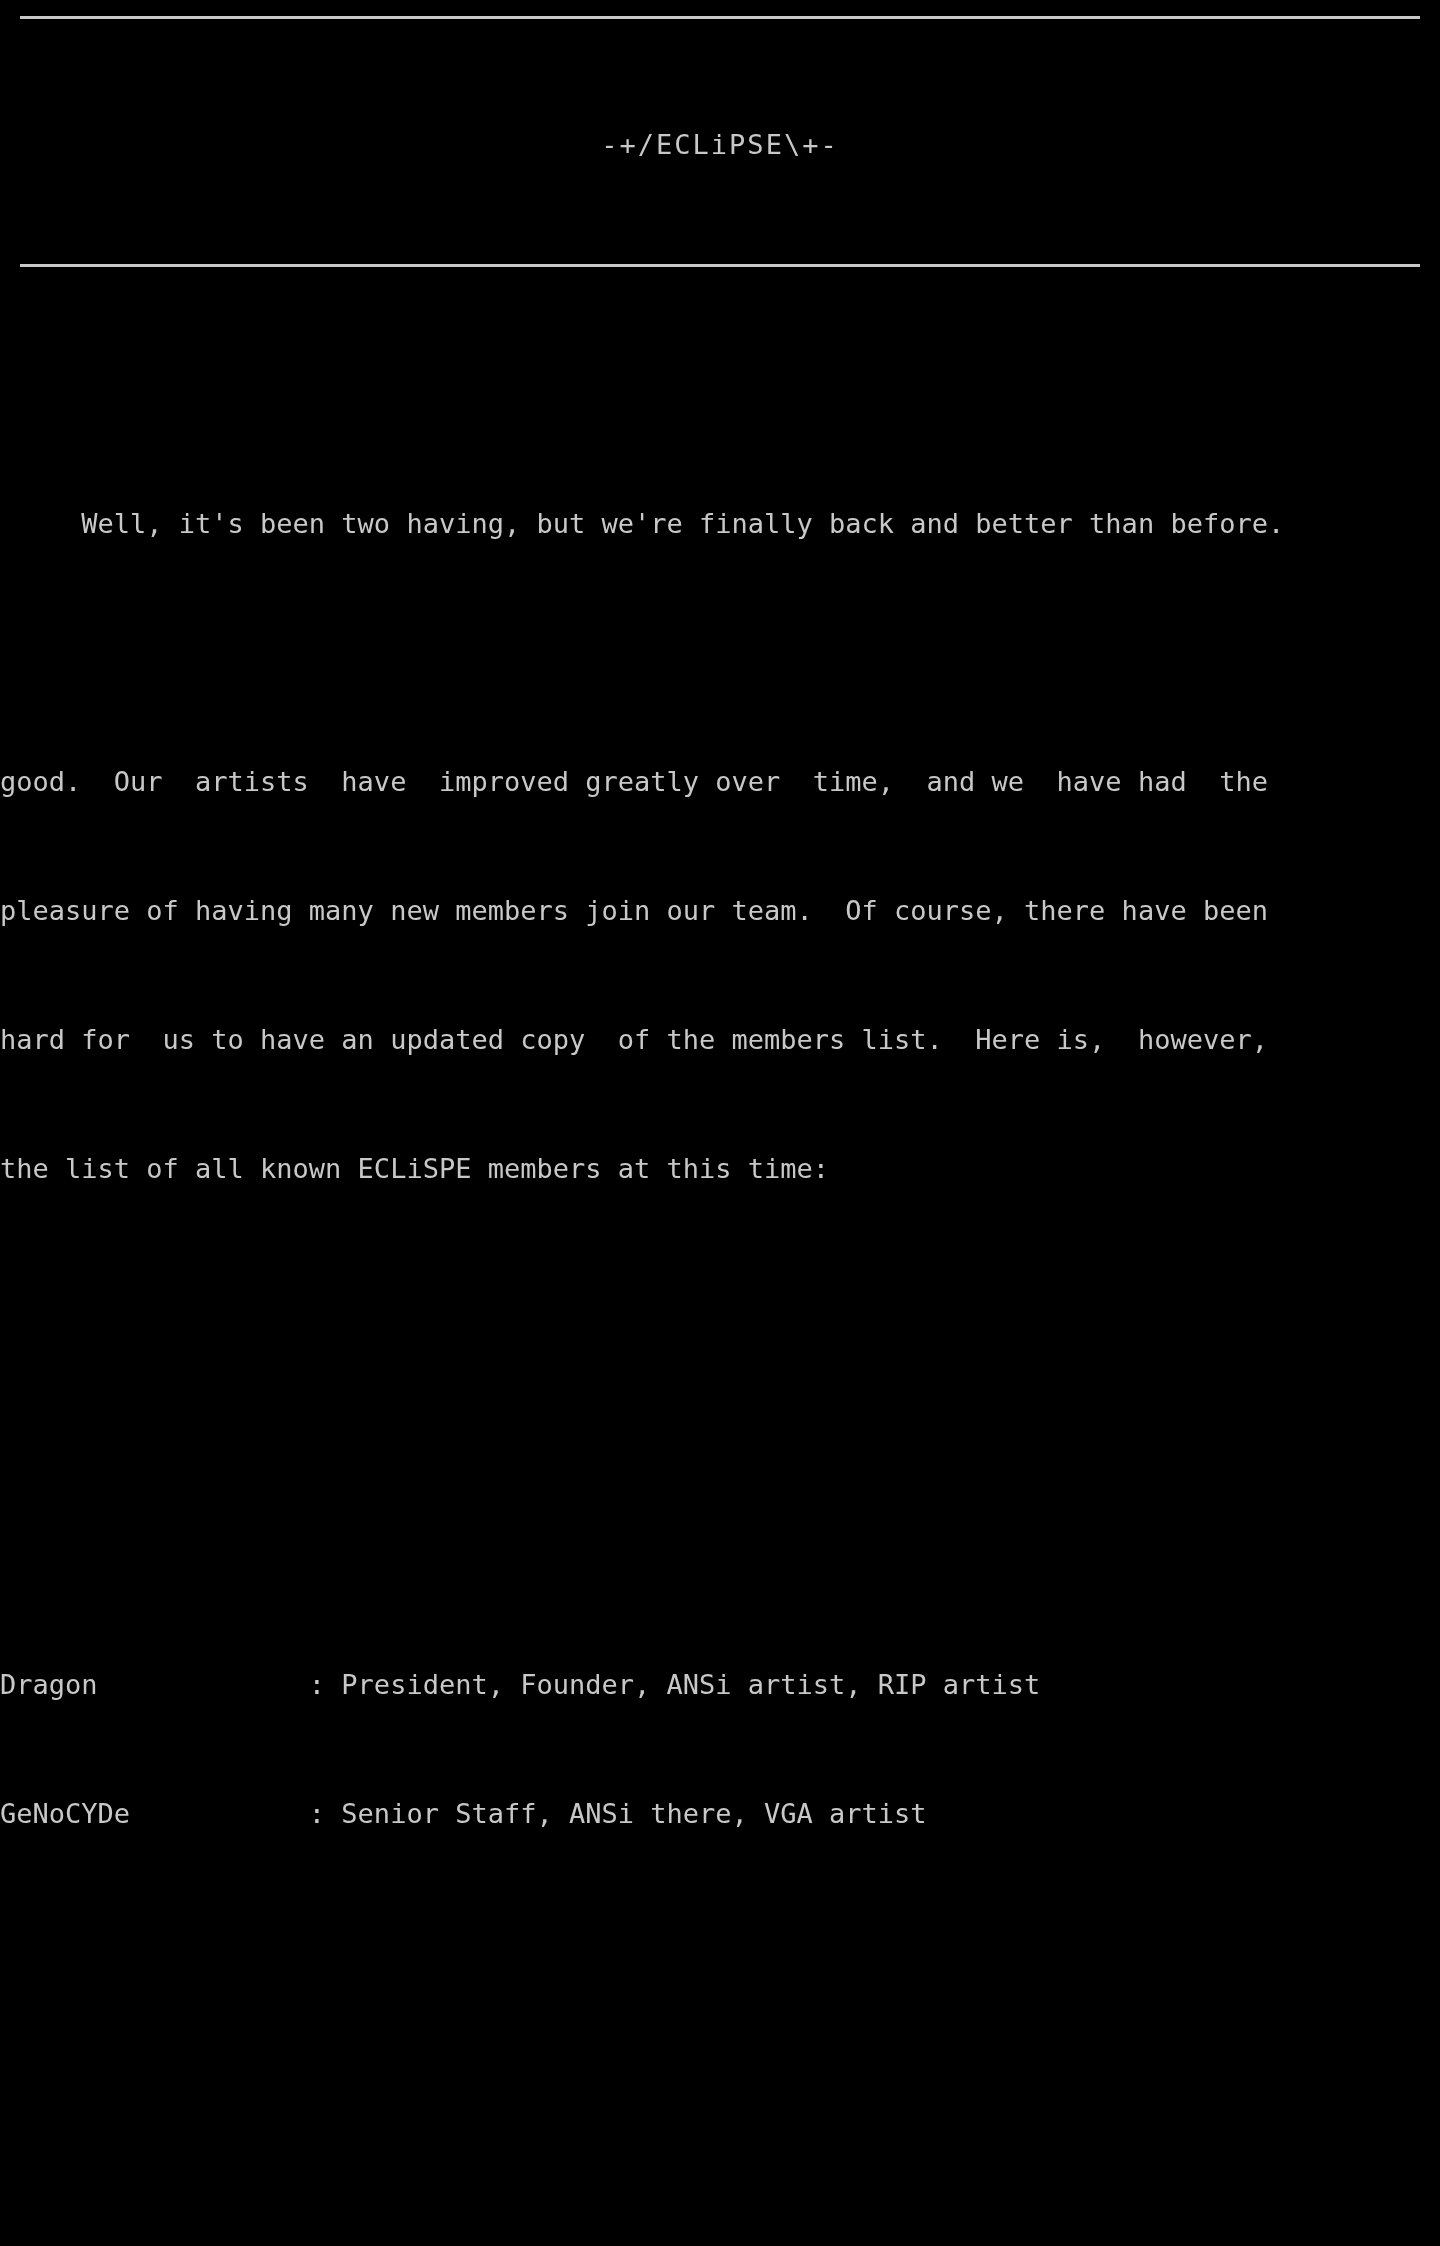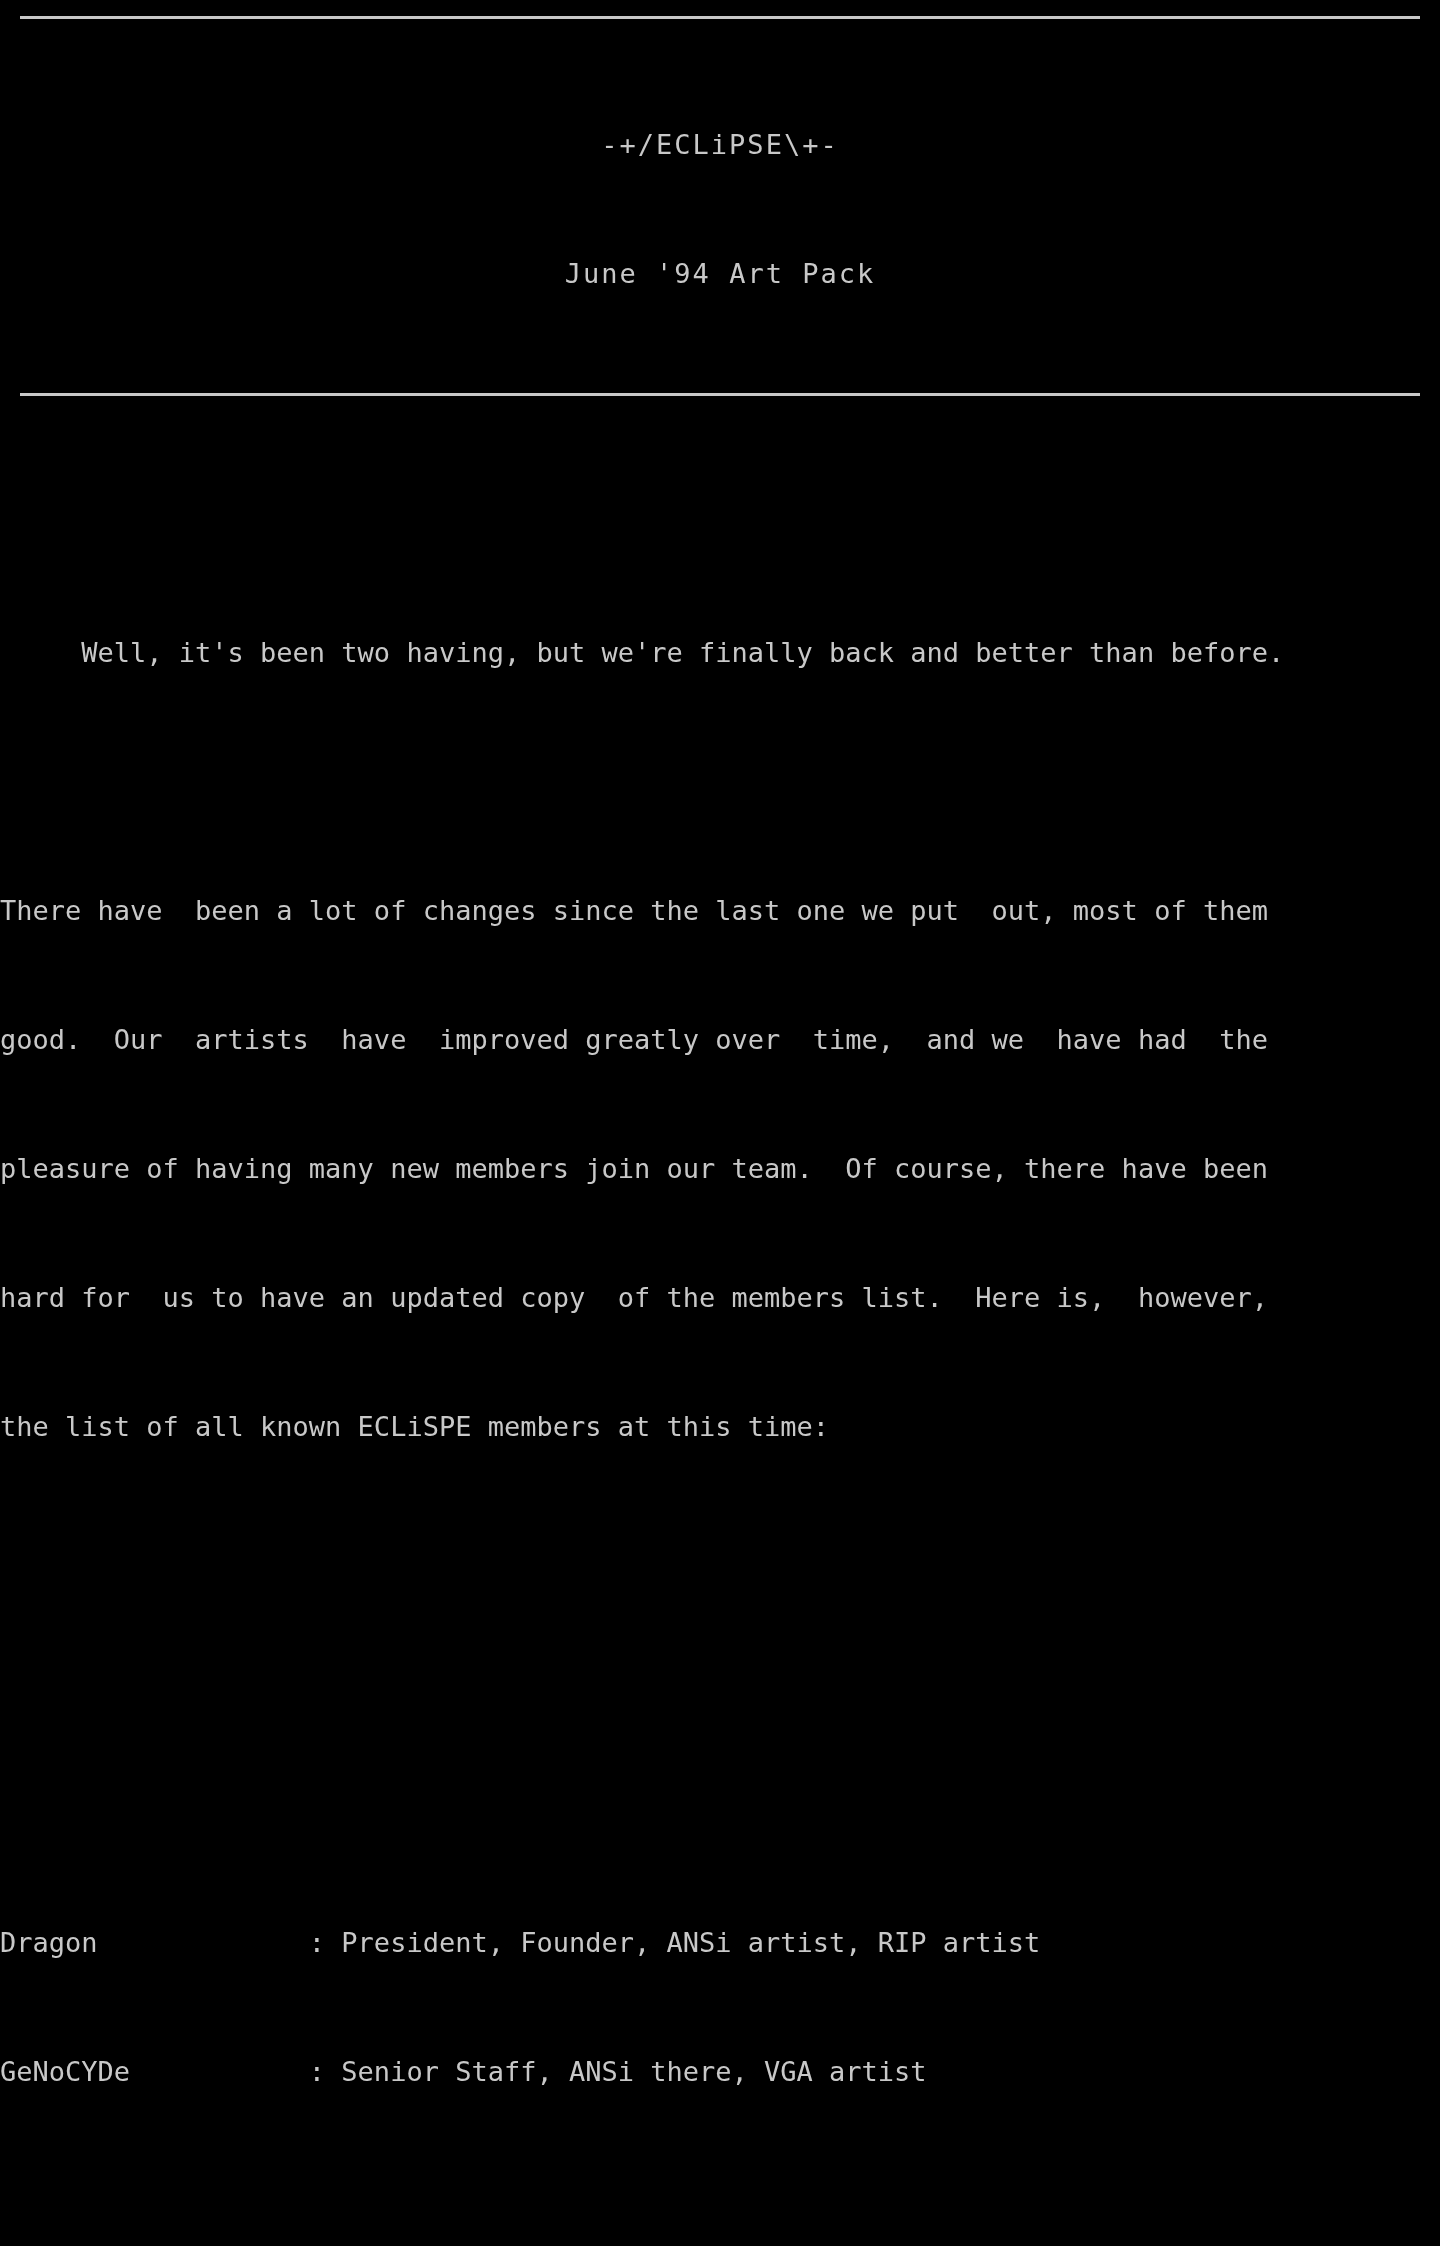--- a/index.html
+++ b/index.html
@@ -50,31 +50,29 @@
 </style>
 </head>
 <body>
 
 <div id="doc">
 
   <div class="rule rule-top"></div>
 
   <div class="header">
     <span class="line">-+/ECLiPSE\+-</span>
-    <span class="line">June '94 Art Pack</span>
   </div>
 
   <div class="rule rule-bottom"></div>
 
   <div class="body-text">
 
     <div>
       <span class="line">     Well, it's been two having, but we're finally back and better than before.</span>
       <span class="blank"></span>
-      <span class="line">There have  been a lot of changes since the last one we put  out, most of them</span>
       <span class="line">good.  Our  artists  have  improved greatly over  time,  and we  have had  the</span>
       <span class="line">pleasure of having many new members join our team.  Of course, there have been</span>
       <span class="line">hard for  us to have an updated copy  of the members list.  Here is,  however,</span>
       <span class="line">the list of all known ECLiSPE members at this time:</span>
     </div>
 
     <span class="blank"></span>
 
     <div>
       <span class="line"><span class="indent-col" style="width:19ch">Dragon</span><span>: </span><span>President, Founder, ANSi artist, RIP artist</span></span>

